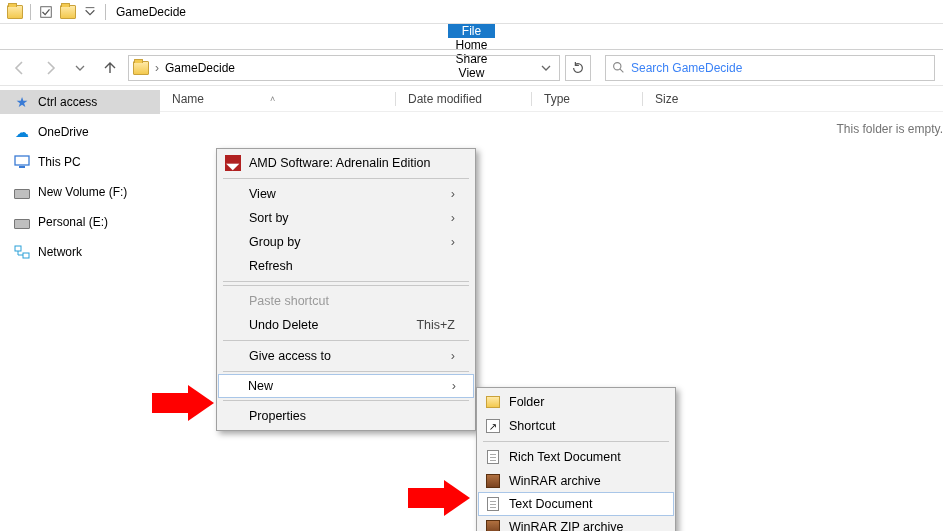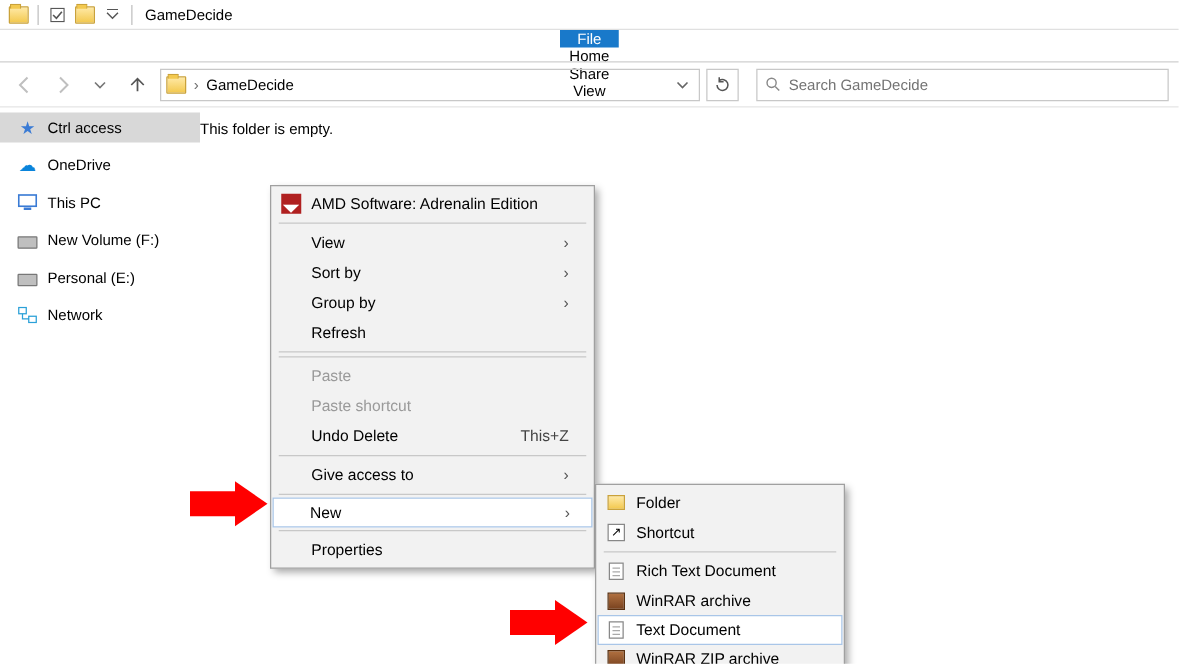--- a/index.html
+++ b/index.html
@@ -19,21 +19,21 @@
   .tab { padding:0 14px; height:26px; display:flex; align-items:center; cursor:default; }
   .tab.file { background:#1979ca; color:#fff; }
 
   
   .navrow { display:flex; align-items:center; height:36px; padding:4px 8px; gap:6px; border-bottom:1px solid #e5e5e5; }
   .navbtn { width:24px; height:24px; display:flex; align-items:center; justify-content:center; color:#888; }
   .navbtn.disabled { color:#bfbfbf; }
   .addr { flex:1; height:26px; border:1px solid #c8c8c8; display:flex; align-items:center; padding:0 4px; gap:6px; }
   .addr .crumb-sep { color:#707070; }
   .refresh { width:26px; height:26px; border:1px solid #c8c8c8; display:flex; align-items:center; justify-content:center; margin-left:-1px; }
-  .search { width:330px; height:26px; border:1px solid #c8c8c8; display:flex; align-items:center; padding:0 6px; color:#737373; gap:6px; margin-left:8px;}
+  .search { width:330px; height:26px; border:1px solid #c8c8c8; display:flex; align-items:center; padding:0 6px; color:#3b82f6; gap:6px; margin-left:8px;}
   .addr-drop { margin-left:auto; color:#666; padding:0 4px; }
 
   
   .content { display:flex; height:calc(531px - 24px - 26px - 36px); }
   .sidebar { width:160px; padding:4px 0; }
   .side-item { display:flex; align-items:center; gap:8px; height:24px; padding:0 10px 0 14px; }
   .side-item.selected { background:#d8d8d8; }
   .side-ico { width:16px; height:16px; display:flex; align-items:center; justify-content:center; }
   .spacer6 { height:6px; }
   .quick-ico { color:#3a7bd5; font-size:14px; }
@@ -44,21 +44,21 @@
 
   .main { flex:1; position:relative; }
   .cols { display:flex; align-items:center; height:26px; border-bottom:1px solid #eee; color:#444; }
   .col { padding:0 12px; }
   .col.name { width:235px; position:relative; }
   .col.name .asc { position:absolute; left:110px; top:2px; font-size:9px; color:#888; }
   .col.date { width:135px; }
   .col.type { width:110px; }
   .col.size { width:90px; }
   .colsep { width:1px; height:14px; background:#ddd; }
-  .empty { text-align:left; color:#000000; margin-top:10px; }
+  .empty { text-align:right; color:#737373; margin-top:10px; }
 
   
   .menu { position:absolute; background:#f2f2f2; border:1px solid #a0a0a0; box-shadow:3px 3px 6px rgba(0,0,0,.35); font-size:12.5px; padding:2px; }
   .menu .mi { display:flex; align-items:center; height:24px; padding:0 18px 0 30px; position:relative; white-space:nowrap; }
   .menu .mi .sc { margin-left:auto; padding-left:30px; color:#444; }
   .menu .mi .ar { margin-left:auto; padding-left:30px; color:#555; }
   .menu .mi.disabled { color:#9a9a9a; }
   .menu .mi.highlight { background:#fff; border:1px solid #a9c6e8; margin:-1px; padding:0 17px 0 29px; }
   .menu .hr { height:1px; background:#c8c8c8; margin:3px 4px; }
   .menu .mi .mico { position:absolute; left:6px; width:16px; height:16px; display:flex; align-items:center; justify-content:center; }
@@ -207,20 +207,29 @@
             <rect x="1" y="1" width="6" height="5" fill="none" stroke="#2aa0d8"></rect>
             <rect x="9" y="8" width="6" height="5" fill="none" stroke="#2aa0d8"></rect>
             <path d="M4 6 V10 H9" fill="none" stroke="#2aa0d8"></path>
           </svg>
         </span>
       <span>Network</span>
     </div>
   </div>
 
   <div class="main">
+    <div class="cols">
+      <div class="col name"><span>Name</span><span class="asc">˄</span></div>
+      <div class="colsep"></div>
+      <div class="col date">Date modified</div>
+      <div class="colsep"></div>
+      <div class="col type">Type</div>
+      <div class="colsep"></div>
+      <div class="col size">Size</div>
+    </div>
     <div class="empty">This folder is empty.</div>
   </div>
 </div>
 
 <div class="menu" style="left:216px; top:148px; width:260px;">
   <div class="mi">
     <span class="mico">
         <div class="amd">
           <span>◢</span>
         </div>
@@ -239,23 +248,20 @@
   <div class="mi">
       <span>Group by</span>
       <span class="ar">›</span>
     </div>
   <div class="mi">
       <span>Refresh</span>
     </div>
   <div class="hr"></div>
   <div class="hr"></div>
   <div class="mi disabled">
-      <span>Paste</span>
-    </div>
-  <div class="mi disabled">
       <span>Paste shortcut</span>
     </div>
   <div class="mi">
       <span>Undo Delete</span>
       <span class="sc">This+Z</span>
     </div>
   <div class="hr"></div>
   <div class="mi">
       <span>Give access to</span>
       <span class="ar">›</span>

